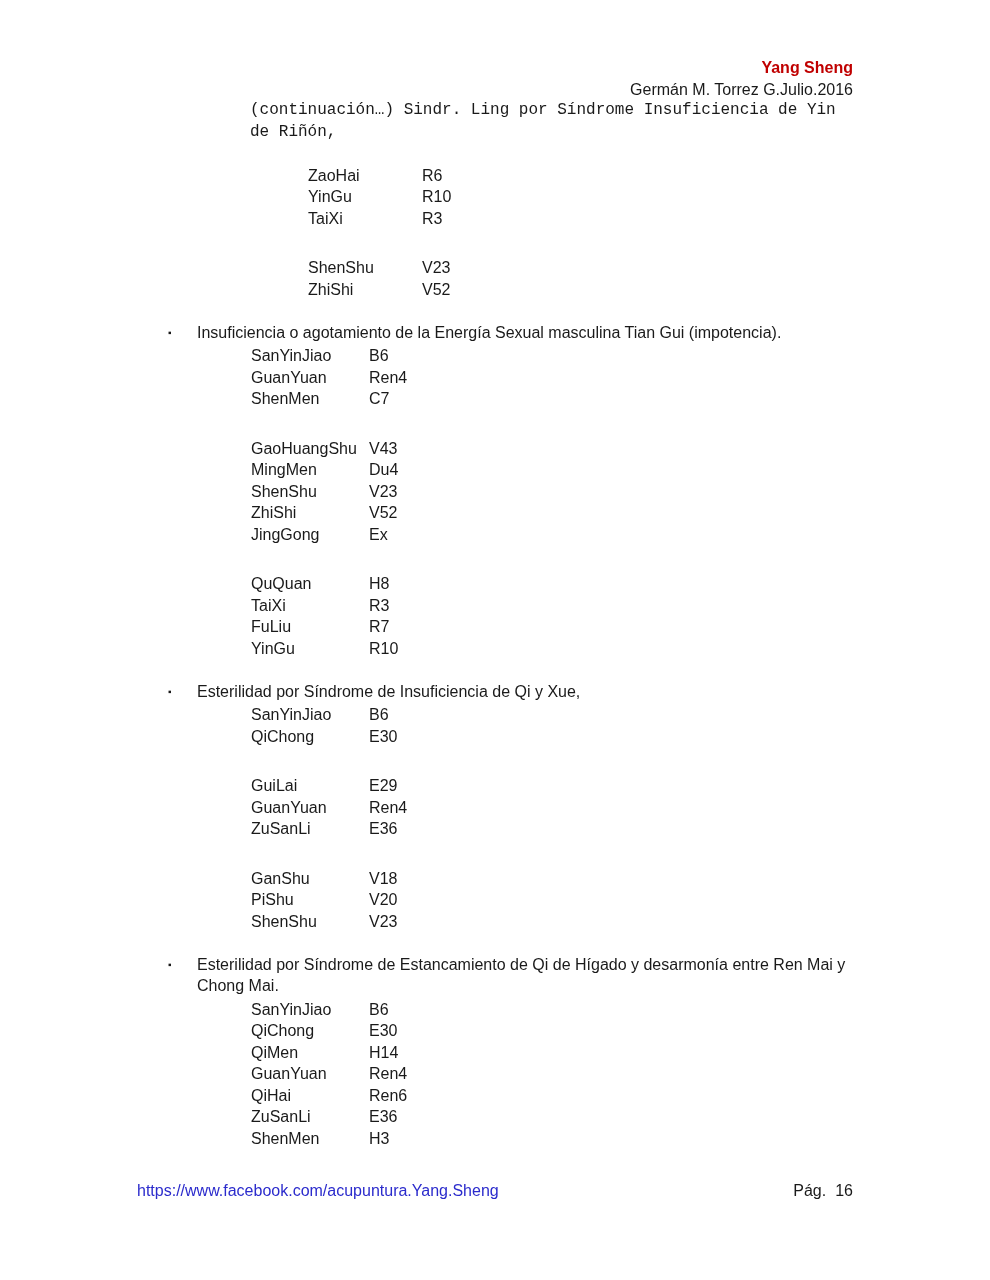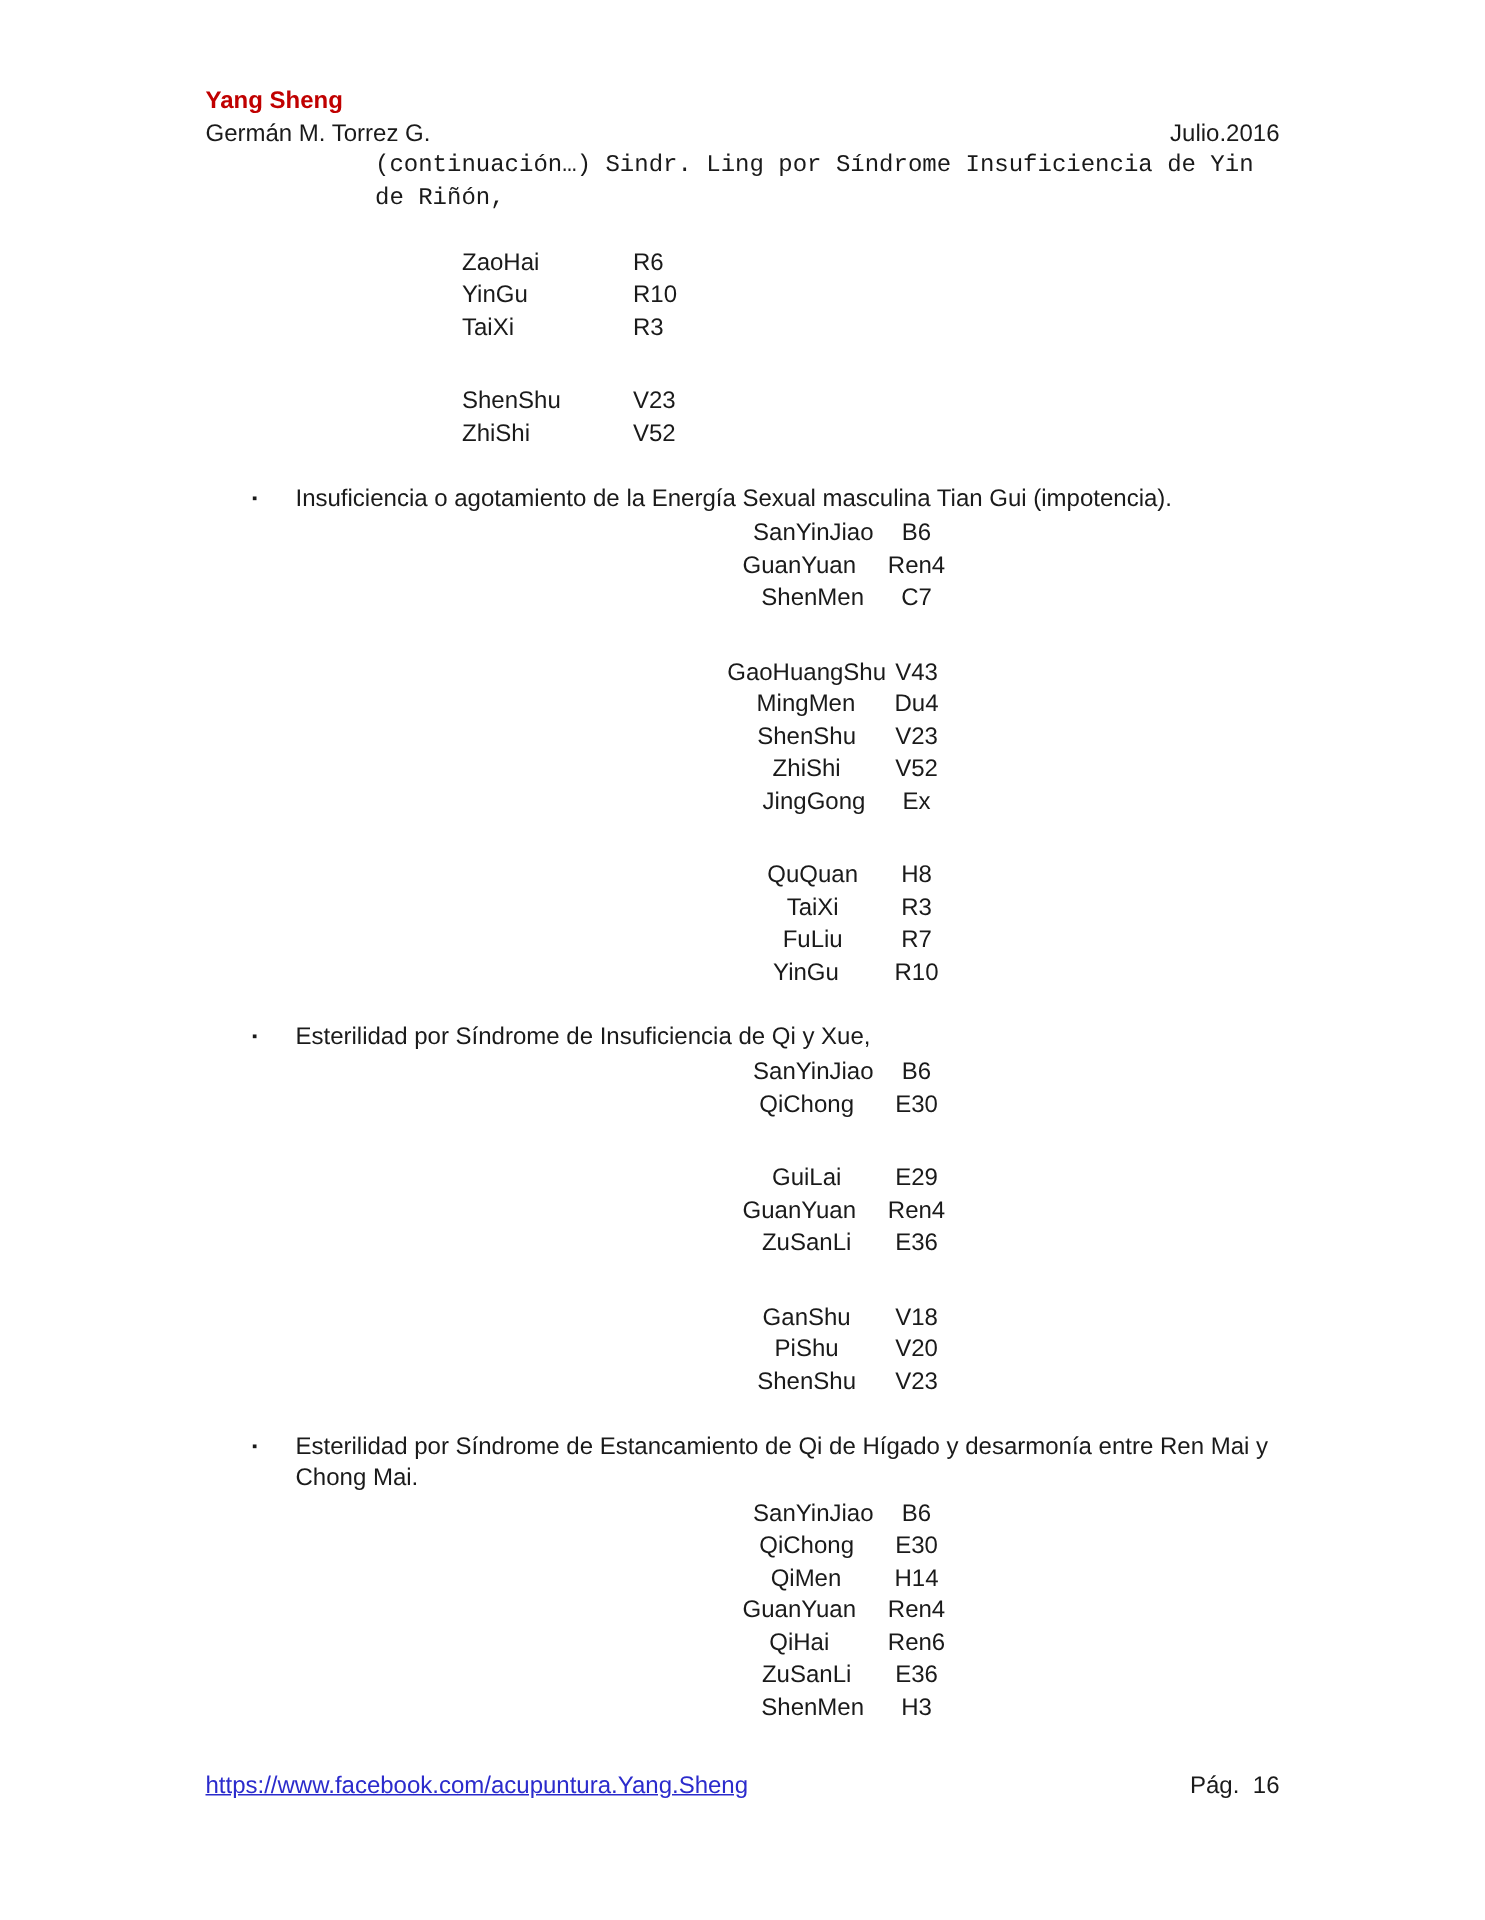--- a/index.html
+++ b/index.html
@@ -15,31 +15,31 @@
     font-size:16px;line-height:21.5px;
     color:var(--text);
     position:relative;
     overflow:hidden;
   }
   .page{
     position:relative;
     width:990px;height:1280px;
     padding:57px 137px 0 137px;
   }
-  .hdr-row{display:flex;justify-content:space-between;align-items:baseline;}
+  .hdr-row{display:flex;justify-content:flex-end;align-items:baseline;}
   .brand{color:var(--brand-red);font-weight:bold;}
   .doc-title{font-weight:bold;text-align:right;}
   .author{}
   .date{text-align:right;}
   .intro{padding-left:113px;font-family:Liberation Mono, monospace;}
   
   .points .group + .group{margin-top:28px;}
   .points-intro{margin-top:21.5px;padding-left:171px;}
   .points-intro .pname{display:inline-block;width:114px;}
-  .points-sub{margin-top:2px;padding-left:114px;text-align:center;}
+  .points-sub{margin-top:2px;padding-left:114px;}
   .points-sub .pname{display:inline-block;width:118px;}
   .row{white-space:nowrap;}
   .pcode{display:inline-block;}
   
   .section{margin-top:21.5px;}
   .bullet-line{display:flex;align-items:flex-start;}
   .bullet{
     flex:0 0 29px;
     margin-left:31px;
     font-size:10px;
@@ -48,21 +48,20 @@
   }
   .bullet-text{max-width:656px;}
   
   .footer{
     position:absolute;
     left:137px;right:137px;top:1180px;
     display:flex;justify-content:space-between;align-items:baseline;
   }
   .footer a{
     color:var(--link-blue);
-    text-decoration:underline;
     cursor:pointer;
   }
   .page-num .num{margin-left:9px;}
 </style>
 </head>
 <body>
 
 <div class="page">
 
   <div class="hdr-row">

